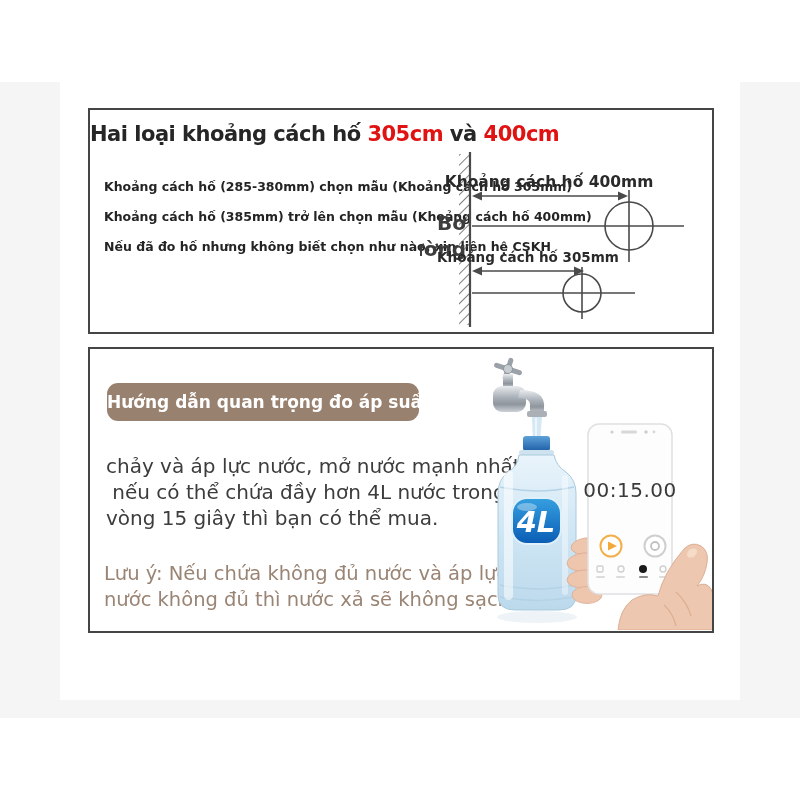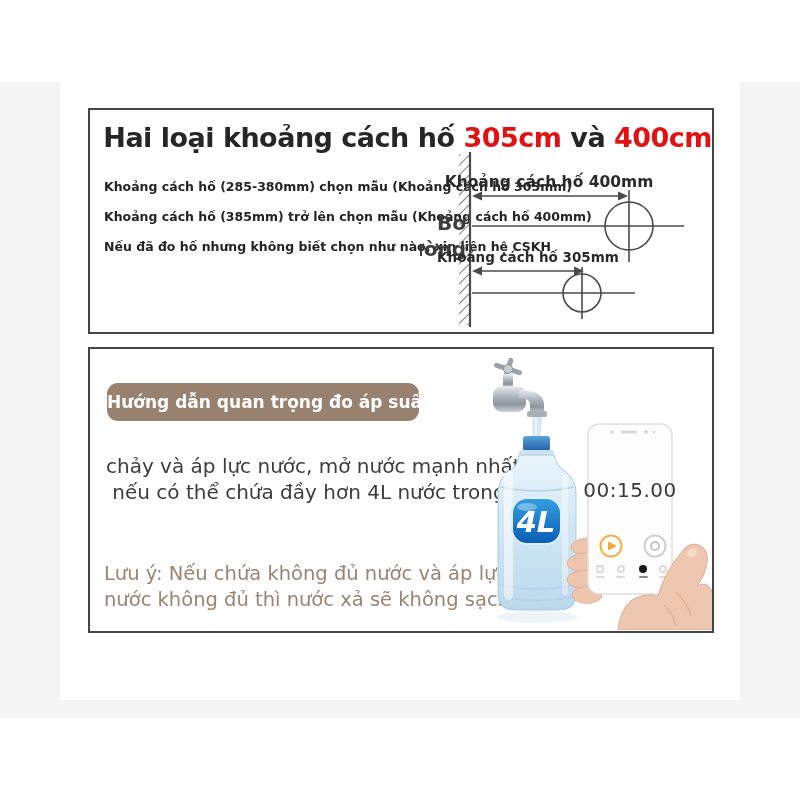--- a/index.html
+++ b/index.html
@@ -6,22 +6,22 @@
   html,body { width:800px; height:800px; background:#fff; font-family:"DejaVu Sans", sans-serif; }
   .page { position:relative; width:800px; height:800px; background:#fff; overflow:hidden; }
 
   .grey-band { position:absolute; left:0; top:82px; width:800px; height:636px; background:var(--band-color,#f5f5f6); }
   .card { position:absolute; left:60px; top:82px; width:680px; height:618px; background:#fff; }
 
   .panel { position:absolute; background:#fff; border:2px solid var(--panel-border,#454545); }
   .panel-top { left:88px; top:108px; width:626px; height:226px; }
   .panel-bottom { left:88px; top:347px; width:626px; height:286px; }
 
-  .title { position:absolute; left:0; top:12px; width:100%; text-align:right;
-           font-size:27px; font-weight:bold; color:var(--text-dark,#262626); letter-spacing:-0.5px; }
+  .title { position:absolute; left:0; top:12px; width:100%; text-align:left;
+           font-size:21px; font-weight:bold; color:var(--text-dark,#262626); letter-spacing:-0.5px; }
   .title .red { color:var(--accent-red,#e01212); }
 
   .notes { position:absolute; left:14px; top:62px; }
   .notes p { font-size:12.5px; font-weight:600; color:#242424; line-height:30px; white-space:nowrap; }
 
   .diagram-svg { position:absolute; left:420px; top:150px; }
   .dline { stroke:var(--diagram-line,#4a4a4a); stroke-width:1.6; fill:none; }
   .dline-thick { stroke:var(--diagram-line,#4a4a4a); stroke-width:2.2; fill:none; }
   .dfill { fill:var(--diagram-line,#4a4a4a); }
   .dtext { fill:#2a2a2a; font-weight:bold; font-family:"DejaVu Sans",sans-serif; }
@@ -85,20 +85,21 @@
     <circle class="dline" cx="582" cy="293" r="19"></circle>
     <line class="dline" x1="582" y1="267" x2="582" y2="319"></line>
     <line class="dline" x1="472" y1="293" x2="635" y2="293"></line>
   </svg>
 
   <section class="panel panel-bottom">
     <div class="badge">Hướng dẫn quan trọng đo áp suất nước</div>
     <div class="para">
       <div>chảy và áp lực nước, mở nước mạnh nhất,</div>
       <div> nếu có thể chứa đầy hơn 4L nước trong</div>
+      <div>vòng 15 giây thì bạn có thể mua.</div>
     </div>
     <div class="note">
       <div>Lưu ý: Nếu chứa không đủ nước và áp lực</div>
       <div>nước không đủ thì nước xả sẽ không sạch</div>
     </div>
   </section>
 
   <svg class="illus-svg" width="272" height="280" viewBox="440 350 272 280" xmlns="http://www.w3.org/2000/svg">
     <defs>
       <linearGradient id="chrome" x1="0" y1="0" x2="0" y2="1">

